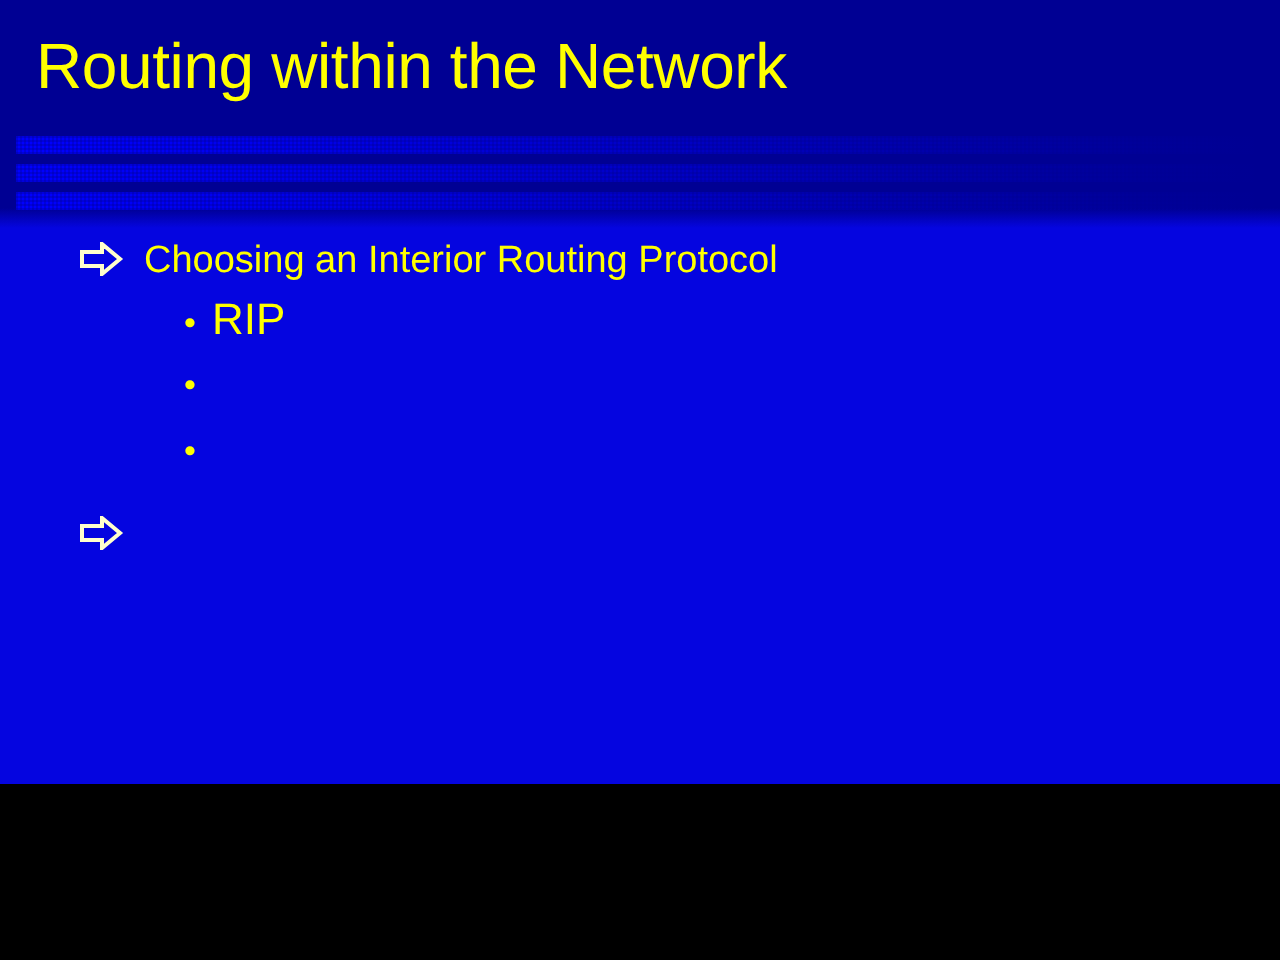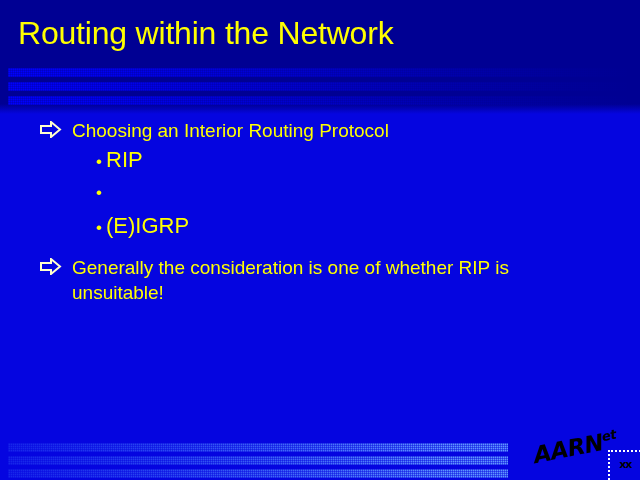--- a/index.html
+++ b/index.html
@@ -4,21 +4,21 @@
 <title>Slide</title>
 <style>
   html, body {
     margin: 0;
     padding: 0;
     background: #000000;
   }
   .slide {
     position: relative;
     width: 640px;
-    height: 480px;
+    height: 392px;
     overflow: hidden;
     background: #0505e0;
     font-family: "Liberation Sans", sans-serif;
     -webkit-font-smoothing: none;
   }
 
   
   .header-band {
     position: absolute;
     left: 0; top: 0;
@@ -155,21 +155,21 @@
     line-height: 33px;
     width: 14px;
     flex: 0 0 14px;
   }
   .l2-text {
     color: #ffff00;
     font-size: 22px;
     line-height: 33px;
   }
 
-  .block-1 { margin-top: 0px; text-align: center; }
+  .block-1 { margin-top: 0px; }
   .block-2 { margin-top: 13px; }
 
   
   .aarnet-logo {
     position: absolute;
     left: 533px;
     top: 430px;
     width: 80px;
     height: 36px;
     color: #000000;
@@ -240,33 +240,31 @@
       <ul class="l2-list">
         <li class="l2">
           <span class="l2-dot">•</span>
           <span class="l2-text">RIP</span>
         </li>
         <li class="l2">
           <span class="l2-dot">•</span>
         </li>
         <li class="l2">
           <span class="l2-dot">•</span>
-          <span class="l2-text">(E)IGRP</span>
         </li>
       </ul>
     </div>
 
     <div class="block-2">
       <div class="l1">
         <span class="arrow-icon">
           <svg width="22" height="17" viewBox="0 0 22 17" aria-hidden="true">
             <path d="M1 5 H11 V1 L20 8.5 L11 16 V12 H1 Z" fill="none" stroke="#ffffcc" stroke-width="2" stroke-linejoin="miter"></path>
           </svg>
         </span>
-        <span class="l1-text">Generally the consideration is one of whether RIP is unsuitable!</span>
       </div>
     </div>
 
   </div>
 
   <div class="bar bar-bot bar-b1"></div>
   <div class="bar bar-bot bar-b2"></div>
   <div class="bar bar-bot bar-b3"></div>
 
   <div class="aarnet-logo"><span>AARN</span><span class="suffix">et</span></div>

